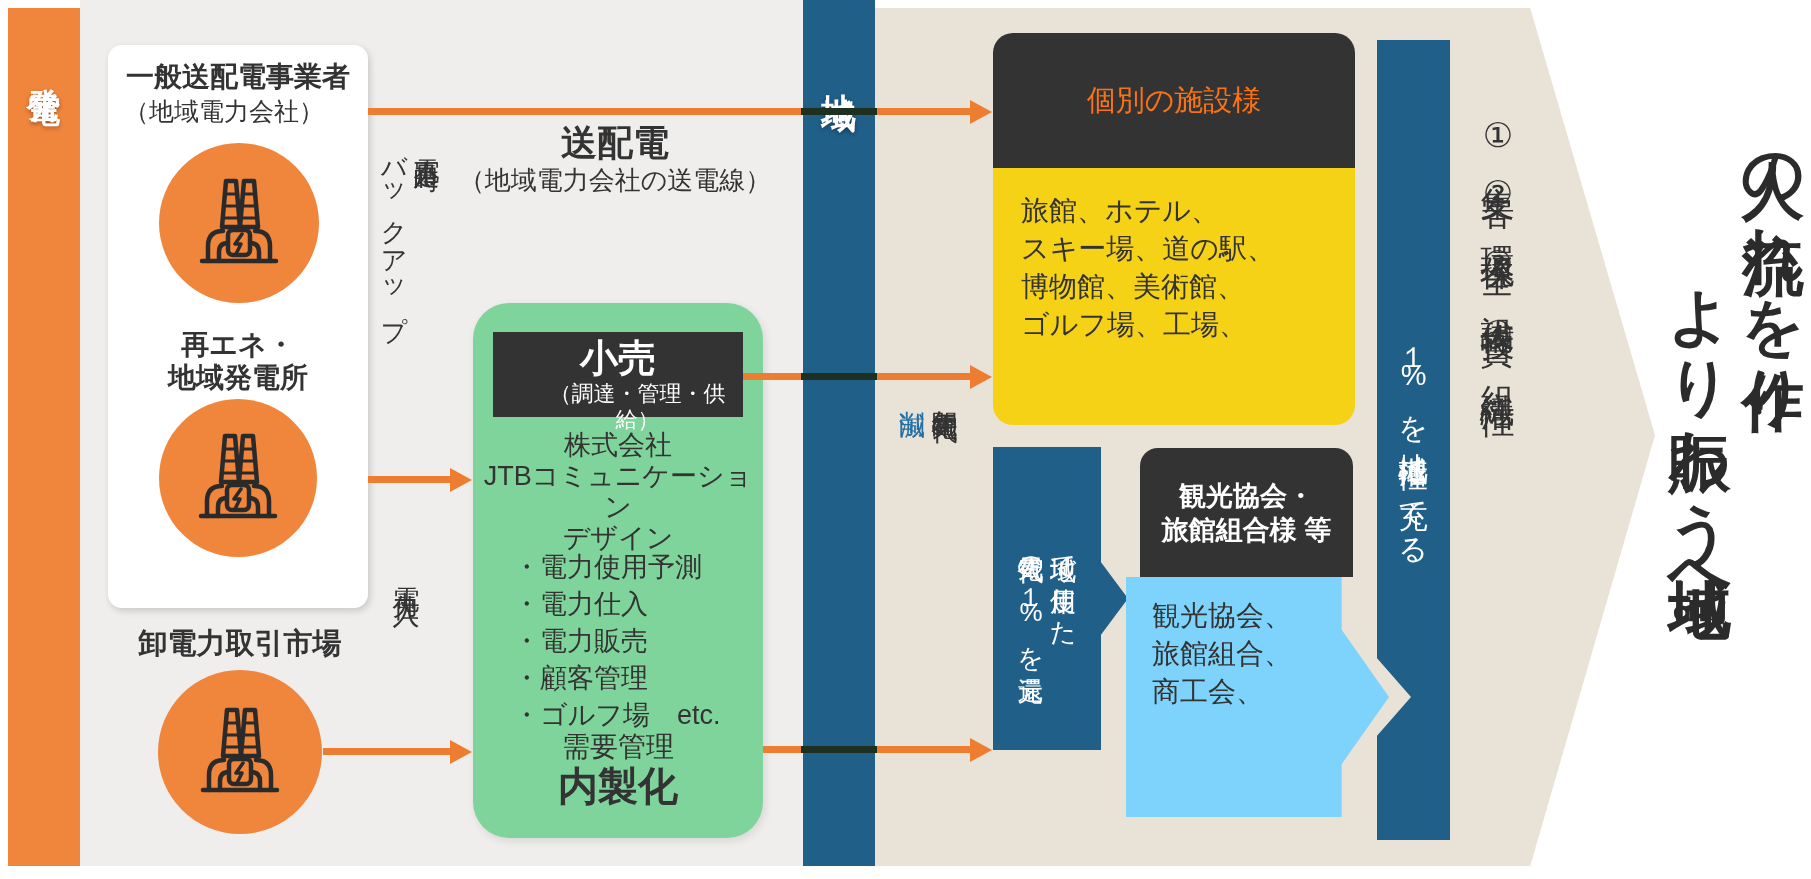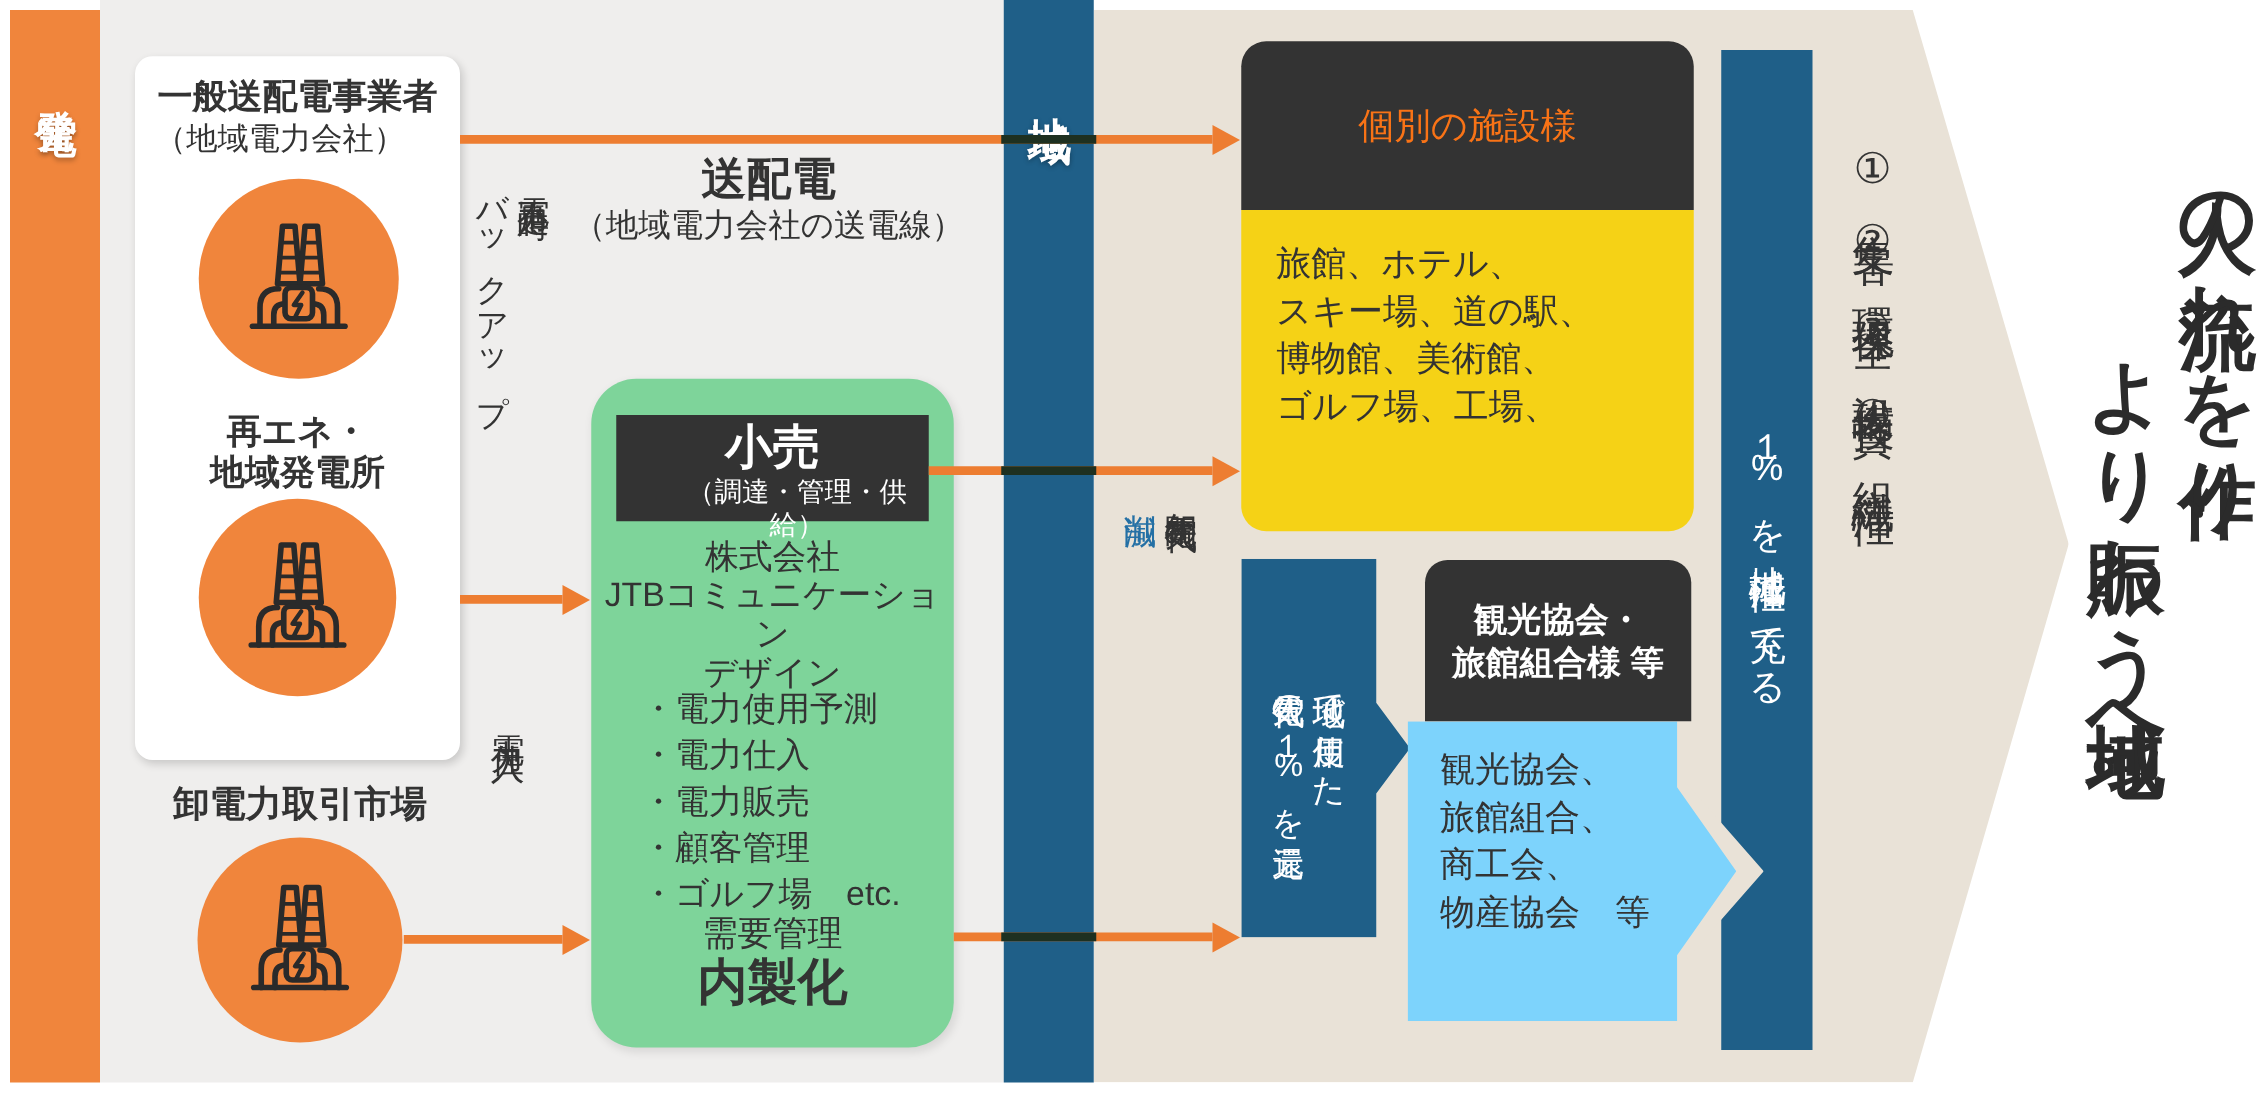--- a/index.html
+++ b/index.html
@@ -218,21 +218,20 @@
 
   <div class="abs banner">
     <div class="v vlabel">１%を地域活性に充てる</div>
   </div>
 
   <div class="abs chev-outline"></div>
   <div class="abs assoc-body">
     <div>観光協会、</div>
     <div>旅館組合、</div>
     <div>商工会、</div>
-    <div>物産協会　等</div>
   </div>
   <div class="abs assoc-header">
     <div>観光協会・</div>
     <div>旅館組合様 等</div>
   </div>
 
   <div class="abs goals-wrap v">①集客②環境保全③設備投資④組織活性</div>
 
   <div class="abs headline">
     <div class="col1">人の流れを作り、</div>

